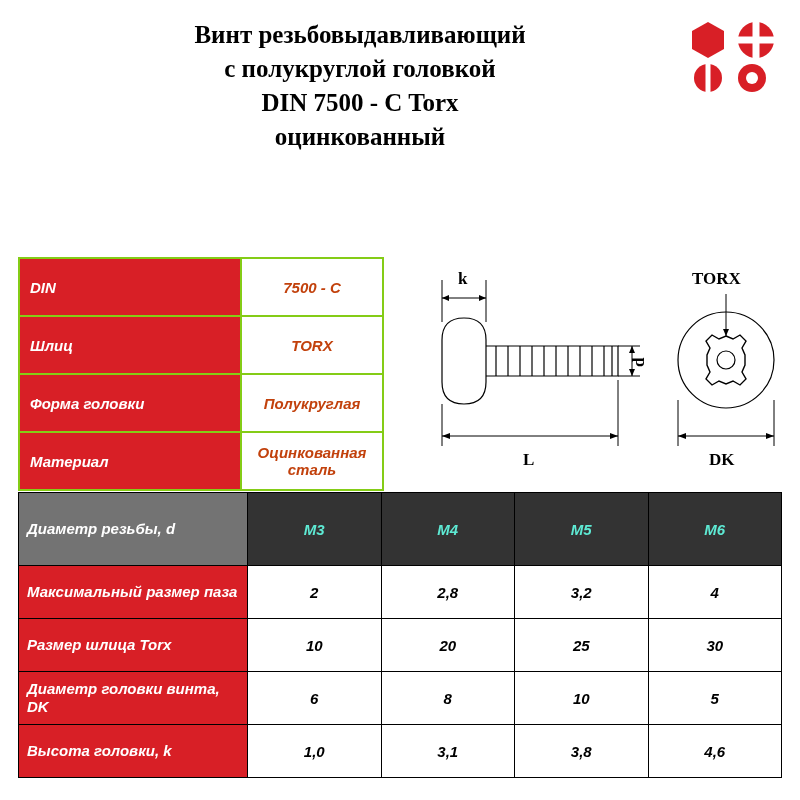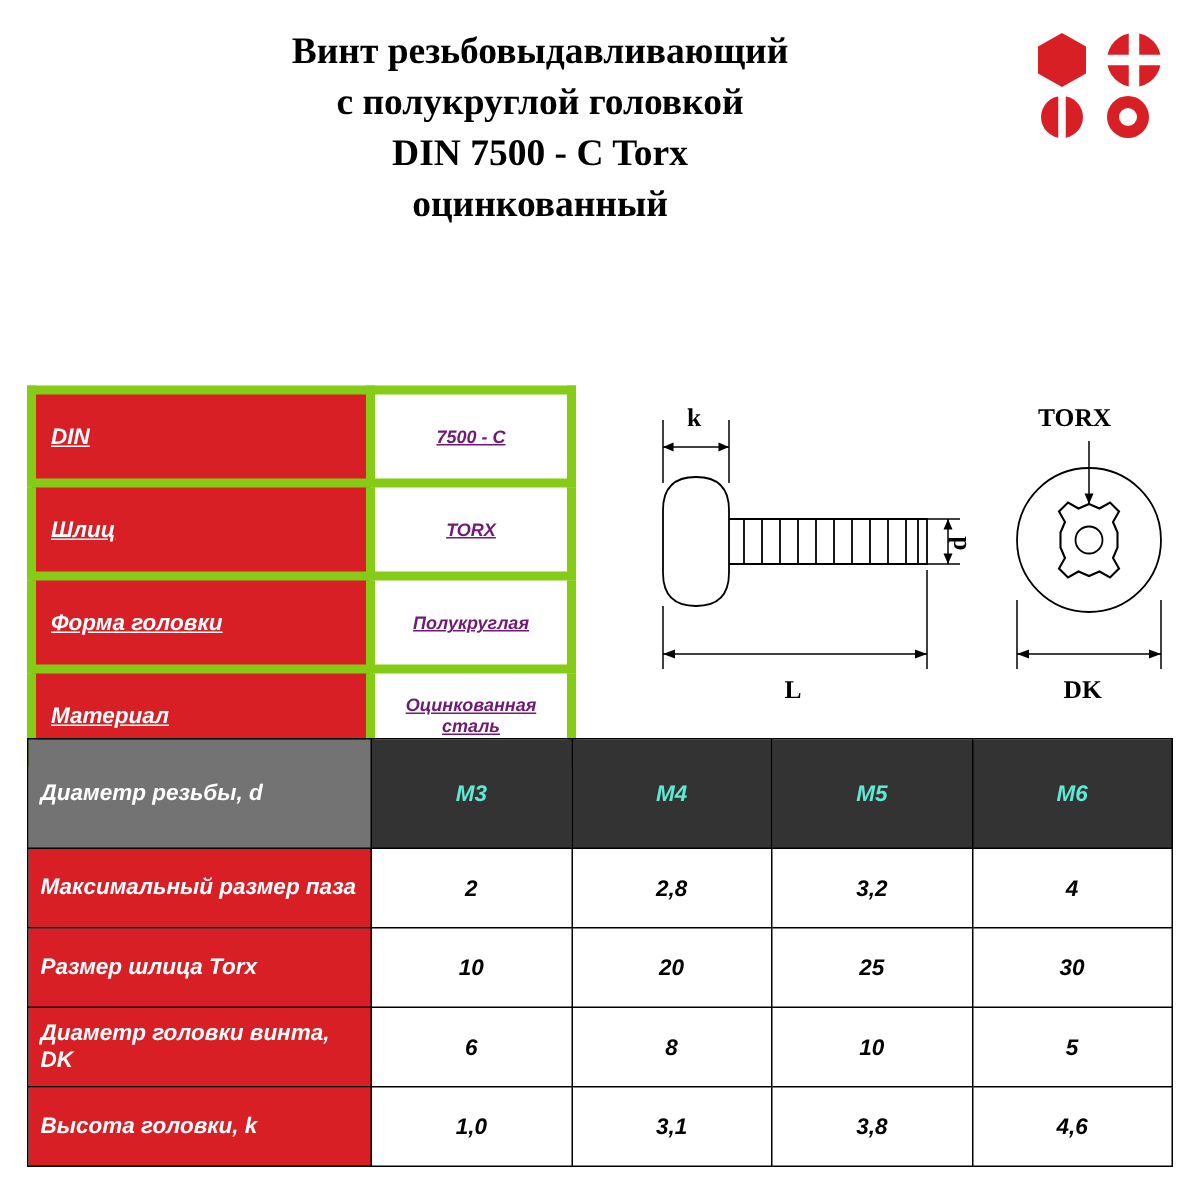--- a/index.html
+++ b/index.html
@@ -50,40 +50,39 @@
   
   .info-table {
     position: absolute;
     left: 18px;
     top: 257px;
     width: 366px;
     border-collapse: collapse;
     table-layout: fixed;
   }
   .info-table td {
-    border: 6px solid #84cc16;
+    border: 2px solid #84cc16;
     height: 52px;
     padding: 2px 10px;
     vertical-align: middle;
-    text-decoration: underline;
   }
   .info-label {
     background: #d81f26;
     color: #ffffff;
     font-weight: bold;
     font-style: italic;
     font-size: 15px;
     width: 200px;
   }
   .info-value {
     background: #ffffff;
-    color: #701a75;
-    font-weight: bold;
-    font-style: italic;
-    font-size: 12px;
+    color: #c2410c;
+    font-weight: bold;
+    font-style: italic;
+    font-size: 15px;
     text-align: center;
   }
 
   
   .spec-table {
     position: absolute;
     left: 18px;
     top: 492px;
     width: 764px;
     border-collapse: collapse;

